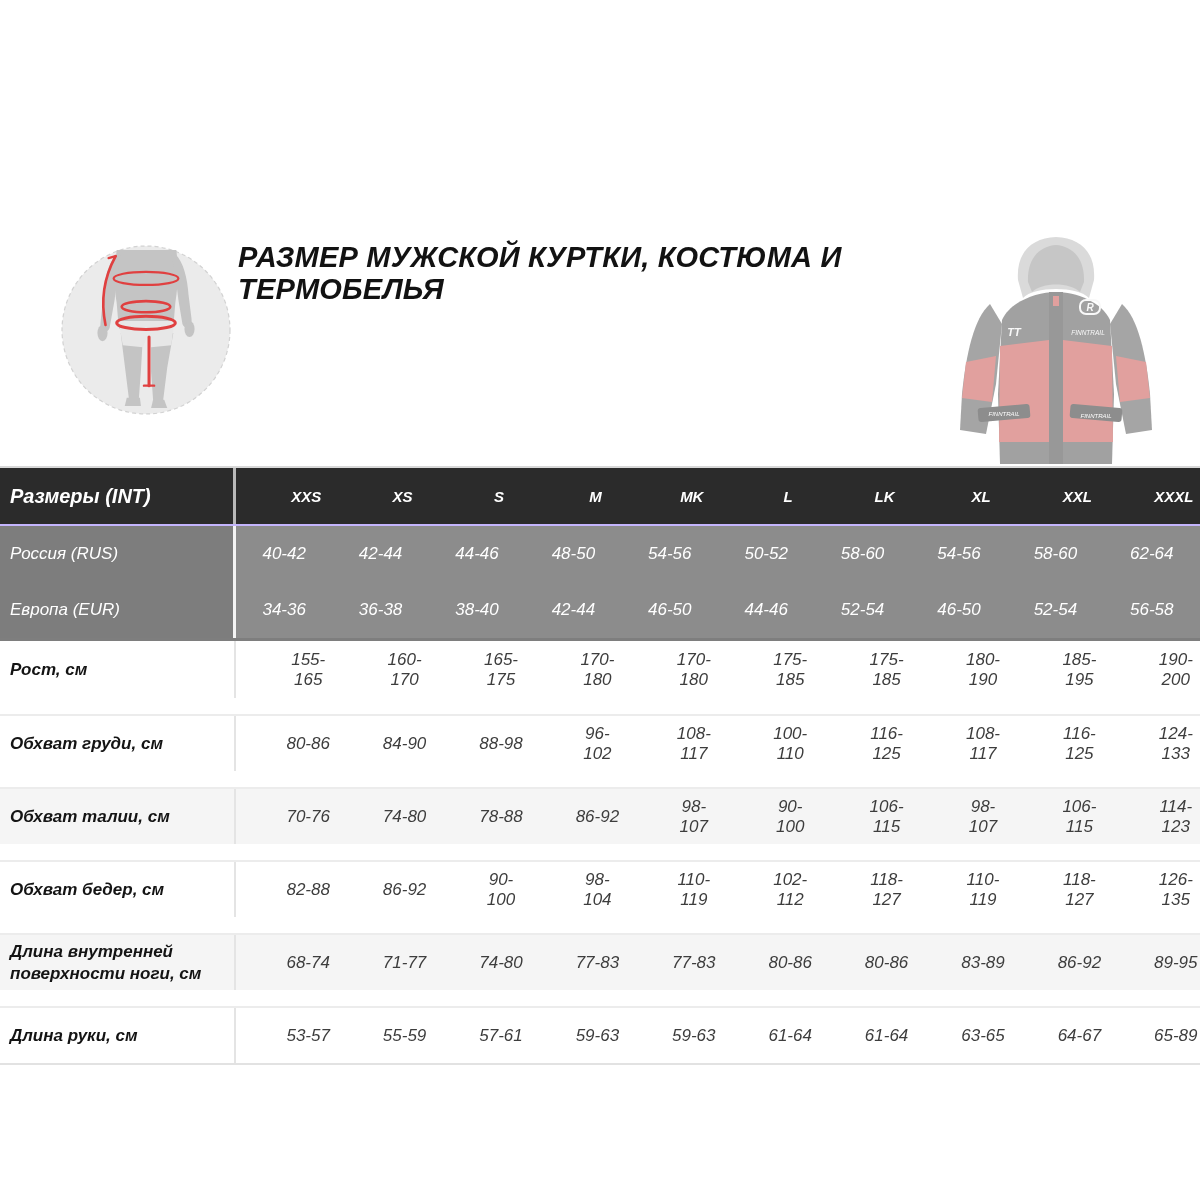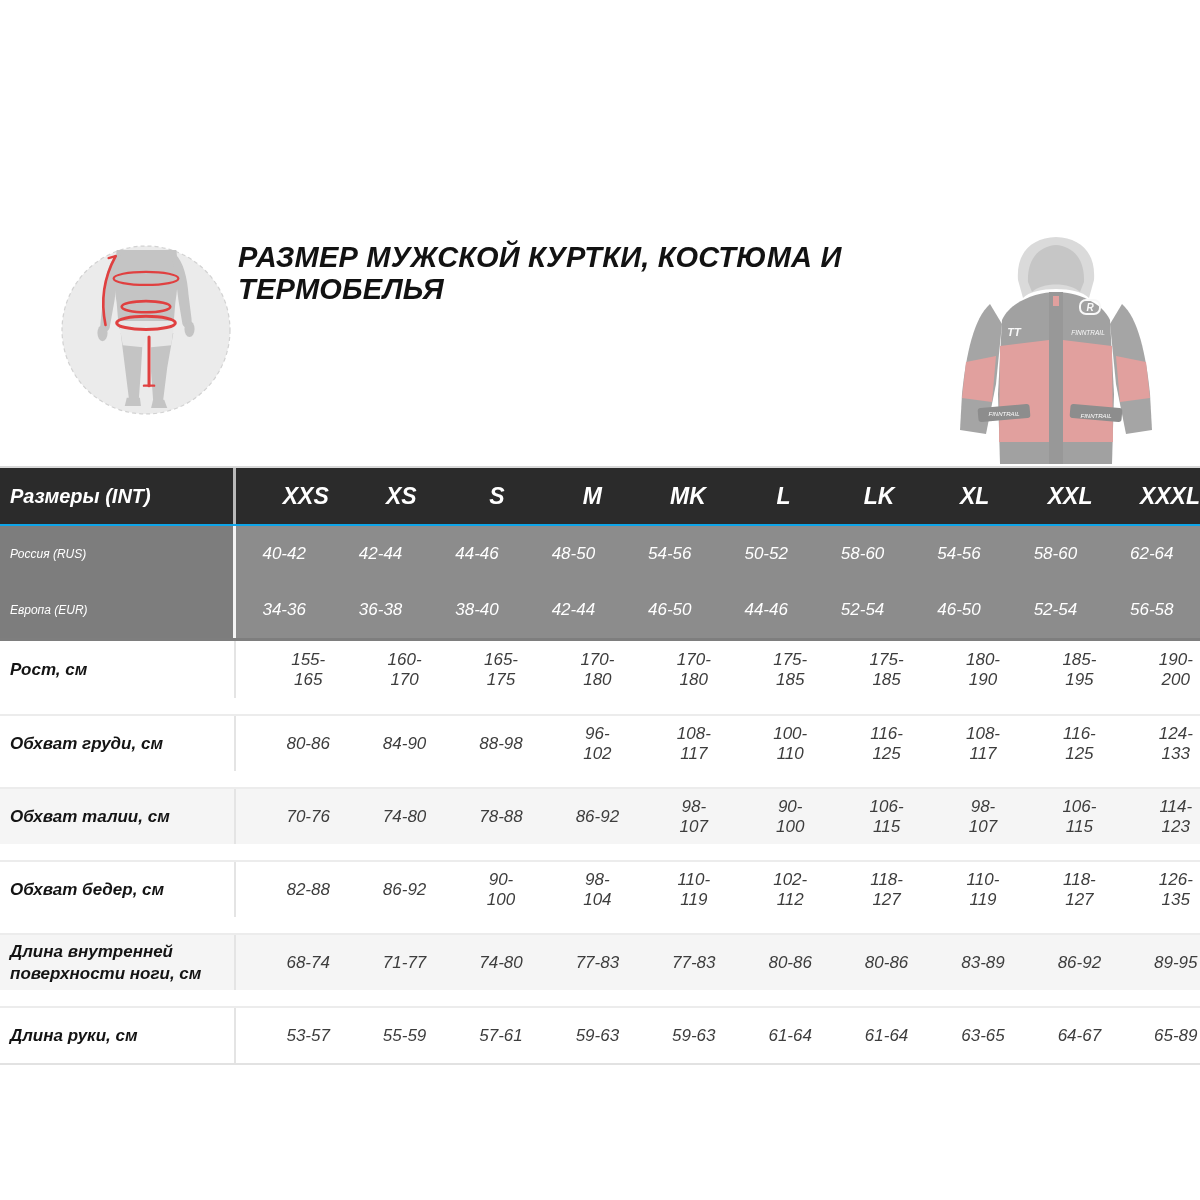--- a/index.html
+++ b/index.html
@@ -45,28 +45,28 @@
     border-bottom: 2px solid #e2e2e2;
   }
   .row {
     display: grid;
     grid-template-columns: 236px repeat(10, 1fr);
     align-items: stretch;
   }
   .cell { display: flex; align-items: center; justify-content: center; text-align: center; }
   .label-cell { justify-content: flex-start; text-align: left; padding-left: 10px; padding-right: 14px; line-height: 1.25; }
 
-  .head-row { height: 58px; border-bottom: 2px solid #0ea5e9; }
+  .head-row { height: 58px; border-bottom: 2px solid #c4b5fd; }
   .head-row .cell { background: #2b2b2b; color: #ffffff; }
   .head-row .label-cell { font-size: 20px; font-weight: 700; border-right: 3px solid #b9b9b9; }
-  .head-row .size-head { font-size: 23px; font-weight: 700; padding-left: 44px; }
+  .head-row .size-head { font-size: 15px; font-weight: 700; padding-left: 44px; }
 
   .region-rows { border-bottom: 3px solid #7e7e7e; }
   .region-row { height: 56px; }
-  .region-row .label-cell { background: #7d7d7d; color: #fff; font-size: 12px; border-right: 3px solid #f4f4f4; }
+  .region-row .label-cell { background: #7d7d7d; color: #fff; font-size: 17px; border-right: 3px solid #f4f4f4; }
   .region-row .value-cell { background: #8c8c8c; color: #fff; font-size: 17px; }
 
   .measure-row { min-height: 57px; background: #ffffff; }
   .measure-row.shaded { background: #f5f5f5; }
   .measure-row + .measure-row { border-top: 2px solid #ececec; margin-top: 16px; }
   .measure-row .label-cell { font-size: 17px; font-weight: 700; color: #141414; border-right: 2px solid #e4e4e4; }
   .measure-row .value-cell { font-size: 17px; color: #3d3d3d; padding-left: 48px; }
 </style>
 </head>
 <body>

